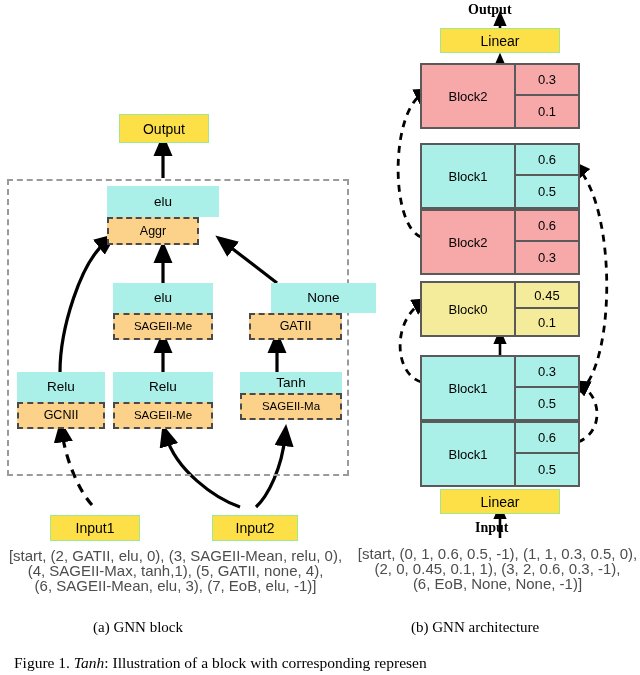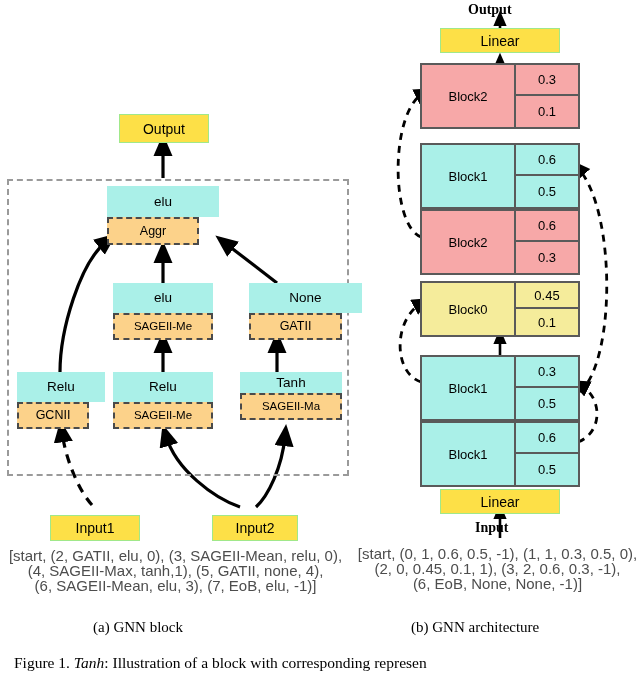--- a/index.html
+++ b/index.html
@@ -224,33 +224,33 @@
   <div style="position:absolute;left:113px;top:283px;">
     <div class="nodebox act" style="position:relative;width:100px;height:30px;">
       <span>elu</span>
     </div>
     <div class="nodebox op small" style="position:relative;width:100px;height:27px;">
       <span>SAGEII-Me</span>
     </div>
   </div>
 
   <div style="position:absolute;left:249px;top:283px;">
-    <div class="nodebox act" style="position:relative;width:113px;height:30px;">
+    <div class="nodebox act" style="position:relative;width:105px;height:30px;margin-left:22px;">
       <span>None</span>
     </div>
     <div class="nodebox op" style="position:relative;width:93px;height:27px;">
       <span>GATII</span>
     </div>
   </div>
 
   <div style="position:absolute;left:17px;top:372px;">
     <div class="nodebox act" style="position:relative;width:88px;height:30px;">
       <span>Relu</span>
     </div>
-    <div class="nodebox op" style="position:relative;width:72px;height:27px;">
+    <div class="nodebox op" style="position:relative;width:88px;height:27px;">
       <span>GCNII</span>
     </div>
   </div>
 
   <div style="position:absolute;left:113px;top:372px;">
     <div class="nodebox act" style="position:relative;width:100px;height:30px;">
       <span>Relu</span>
     </div>
     <div class="nodebox op small" style="position:relative;width:100px;height:27px;">
       <span>SAGEII-Me</span>

